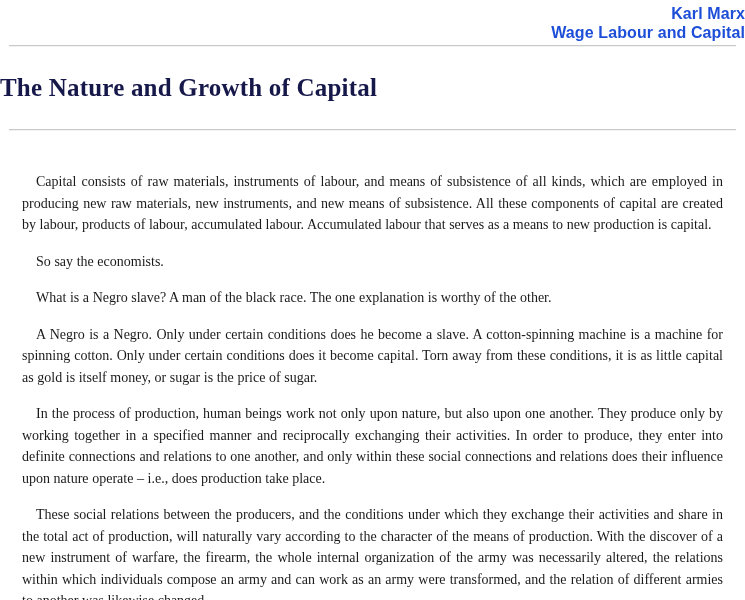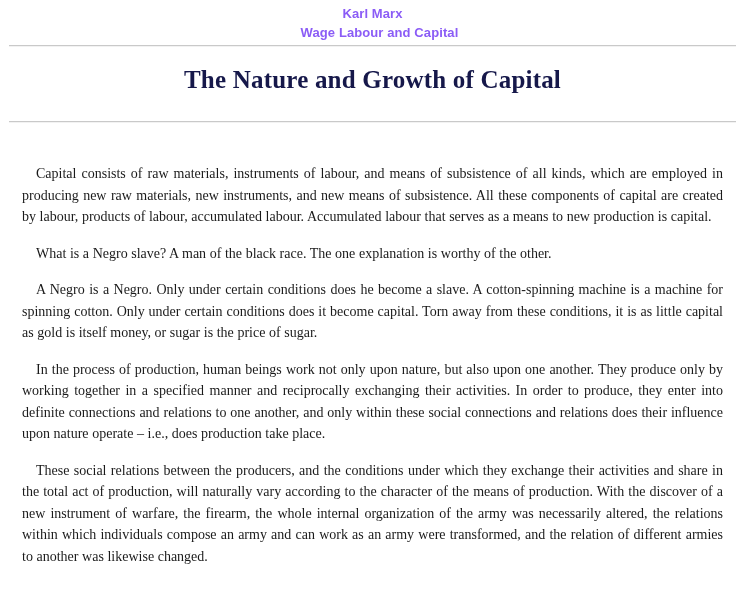--- a/index.html
+++ b/index.html
@@ -19,52 +19,52 @@
     width: 745px;
     height: 600px;
     position: relative;
     overflow: hidden;
     background: #ffffff;
   }
 
   
   .doc-header {
     padding-top: 4px;
-    text-align: center;
+    text-align: right;
     font-family: "Liberation Sans", "DejaVu Sans", sans-serif;
     font-weight: bold;
-    font-size: 13px;
+    font-size: 16px;
     line-height: 19px;
-    color: #8b5cf6;
+    color: #1d4ed8;
     letter-spacing: 0.1px;
   }
   .doc-header .author { display: block; }
   .doc-header .work { display: block; padding-left: 14px; }
 
   
   .rule {
     height: 0;
     border: 0;
     border-top: 1px solid #c9c9c9;
     border-bottom: 1px solid #f2f2f2;
     margin: 0 9px;
   }
   .rule-top { margin-top: 3px; }
   .rule-bottom { margin-top: 0; }
 
   
   .chapter-title {
-    text-align: center;
+    text-align: left;
     font-family: "Liberation Serif", "DejaVu Serif", serif;
     font-weight: bold;
     font-size: 25px;
     line-height: 30px;
     color: #16184a;
     margin: 0;
-    padding-top: 18px;
+    padding-top: 26px;
     padding-bottom: 26px;
     letter-spacing: 0.2px;
   }
 
   
   .body-text {
     margin: 0;
     padding: 0 22px 0 22px;
   }
   .body-text p {
@@ -92,20 +92,21 @@
   <div class="rule rule-top"></div>
 
   <h1 class="chapter-title">The Nature and Growth of Capital</h1>
 
   <div class="rule rule-bottom"></div>
 
   <div class="spacer-top"></div>
 
   <div class="body-text">
     <p>Capital consists of raw materials, instruments of labour, and means of subsistence of all kinds, which are employed in producing new raw materials, new instruments, and new means of subsistence. All these components of capital are created by labour, products of labour, accumulated labour. Accumulated labour that serves as a means to new production is capital.</p>
+    <p>So say the economists.</p>
     <p>What is a Negro slave? A man of the black race. The one explanation is worthy of the other.</p>
     <p>A Negro is a Negro. Only under certain conditions does he become a slave. A cotton-spinning machine is a machine for spinning cotton. Only under certain conditions does it become capital. Torn away from these conditions, it is as little capital as gold is itself money, or sugar is the price of sugar.</p>
     <p>In the process of production, human beings work not only upon nature, but also upon one another. They produce only by working together in a specified manner and reciprocally exchanging their activities. In order to produce, they enter into definite connections and relations to one another, and only within these social connections and relations does their influence upon nature operate – i.e., does production take place.</p>
     <p>These social relations between the producers, and the conditions under which they exchange their activities and share in the total act of production, will naturally vary according to the character of the means of production. With the discover of a new instrument of warfare, the firearm, the whole internal organization of the army was necessarily altered, the relations within which individuals compose an army and can work as an army were transformed, and the relation of different armies to another was likewise changed.</p>
 
   </div>
 
 </div>
 
 </body></html>

